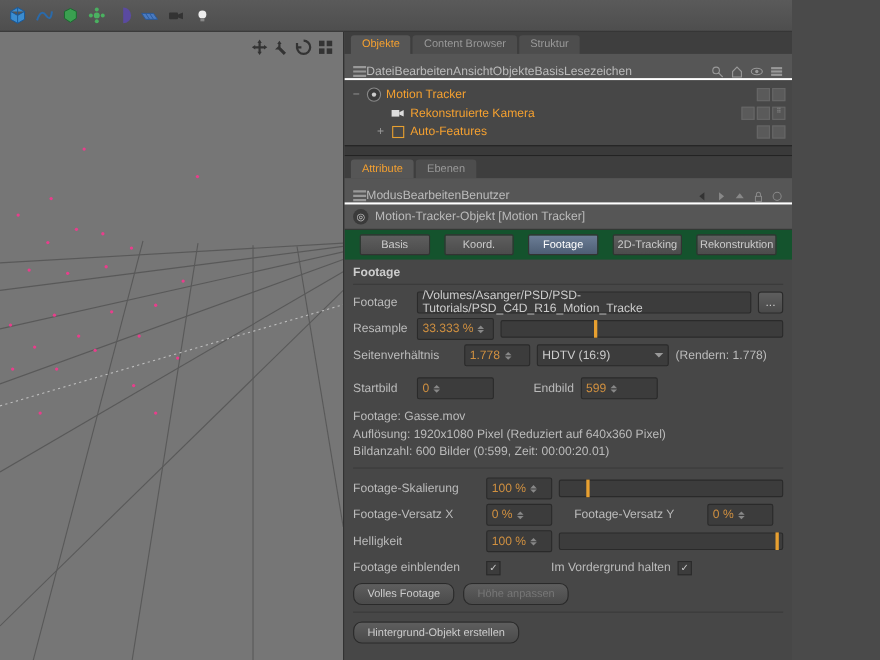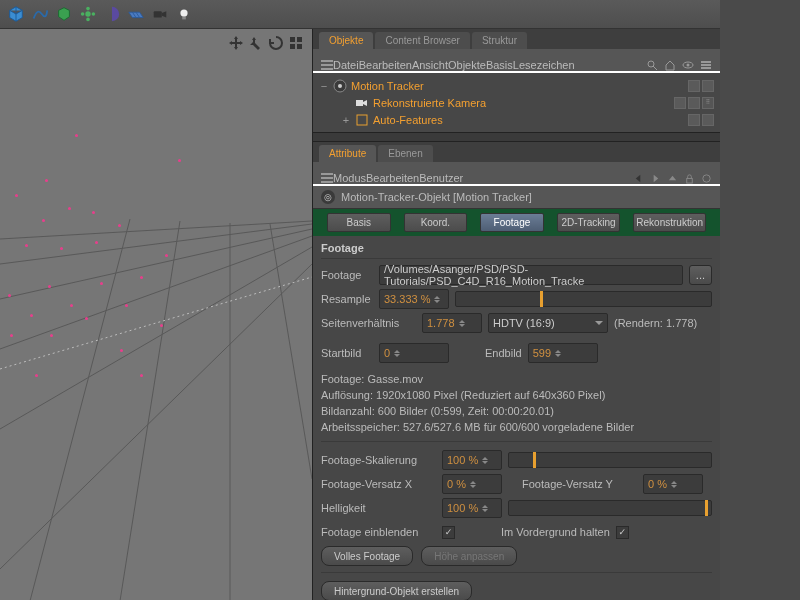--- a/index.html
+++ b/index.html
@@ -360,21 +360,20 @@
                   <div class="sp up"></div>
                   <div class="sp dn"></div>
                 </div>
               </div>
         </div>
 
         <div style="height:6px"></div>
         <div class="info">Footage: Gasse.mov</div>
         <div class="info">Auflösung: 1920x1080 Pixel (Reduziert auf 640x360 Pixel)</div>
         <div class="info">Bildanzahl: 600 Bilder (0:599, Zeit: 00:00:20.01)</div>
-        <div class="info">Arbeitsspeicher: 527.6/527.6 MB für 600/600 vorgeladene Bilder</div>
         <div style="height:6px;border-bottom:1px solid #3a3a3a;margin-bottom:6px"></div>
 
         <div class="row">
           <span class="lbl" style="min-width:115px">Footage-Skalierung</span>
           <div class="field" style="width:50px">
                 <span>100 %</span>
                 <div class="spin">
                   <div class="sp up"></div>
                   <div class="sp dn"></div>
                 </div>

